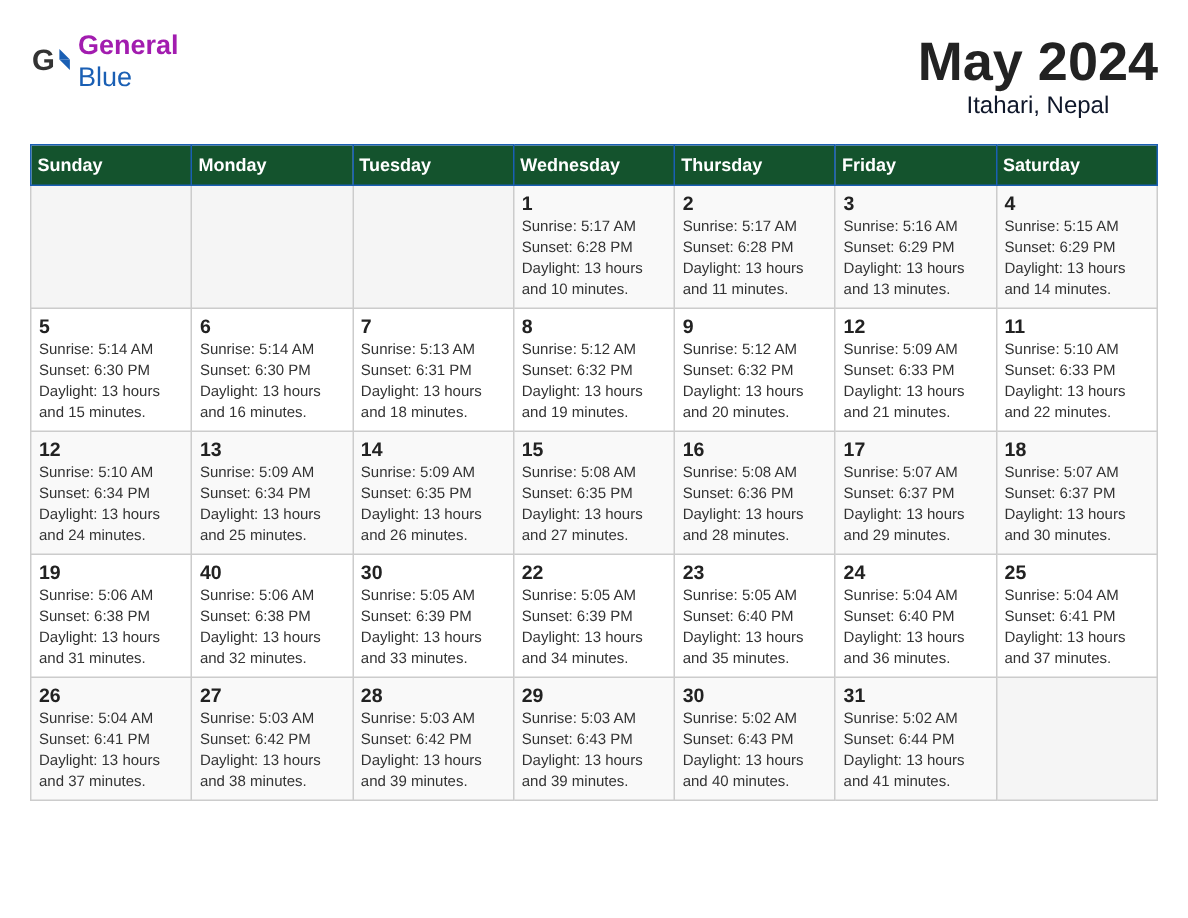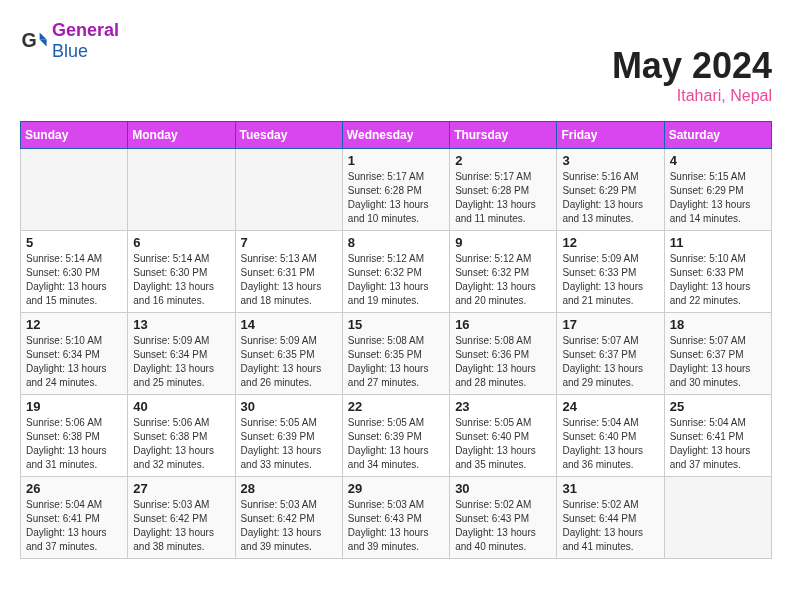--- a/index.html
+++ b/index.html
@@ -20,38 +20,38 @@
       display: flex;
       align-items: center;
       gap: 4px;
     }
     .logo-icon {
       width: 28px;
       height: 28px;
     }
     .title-block {
       text-align: right;
-      margin-top: 25px;
     }
     .title-month {
       font-size: 36px;
       font-weight: bold;
       color: #222;
     }
     .title-location {
       font-size: 16px;
-      color: #ec4899;
+      color: #0f172a;
+      text-align: center;
     }
     .calendar {
       width: 100%;
       border-collapse: collapse;
       font-size: 11px;
     }
     .calendar thead th {
-      background: #d946ef;
+      background: #14532d;
       color: #fff;
       padding: 6px 4px;
       text-align: left;
       font-size: 12px;
       font-weight: bold;
       border: 1px solid #1a5fb4;
     }
     .calendar tbody td {
       border: 1px solid #ccc;
       vertical-align: top;

